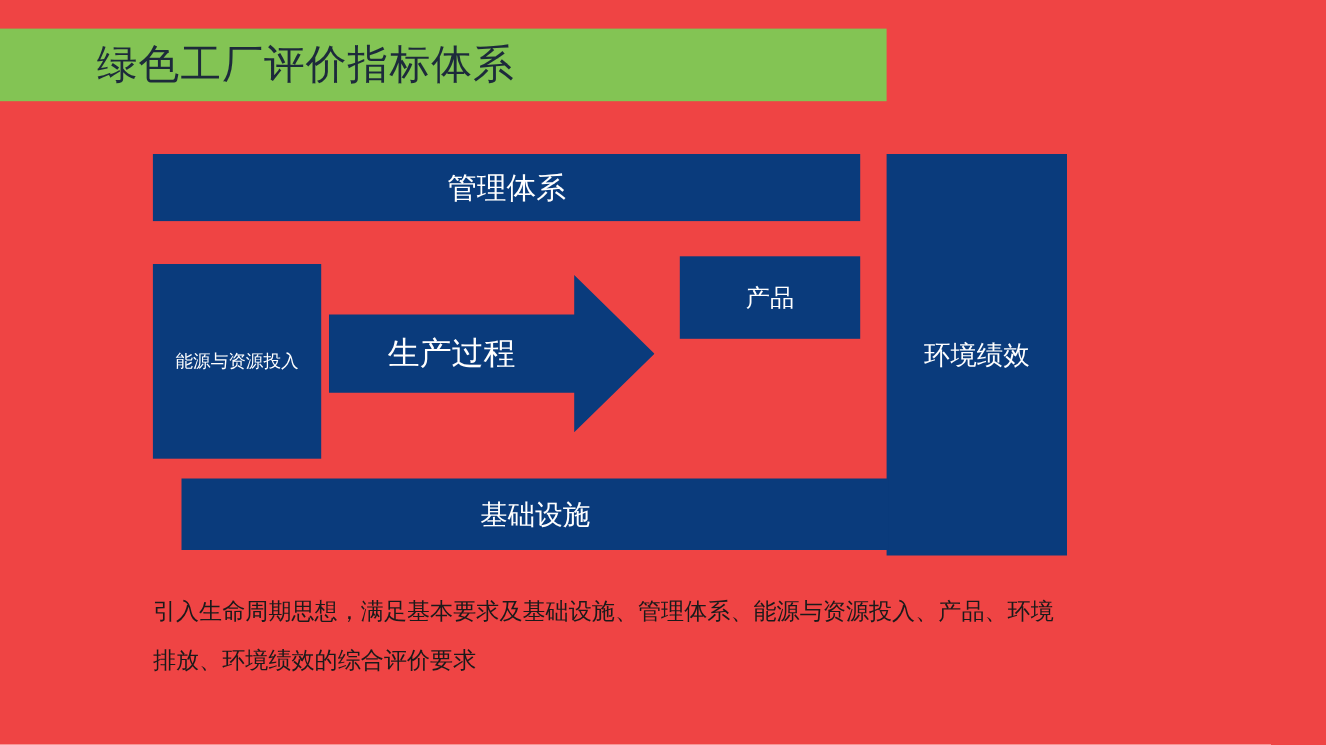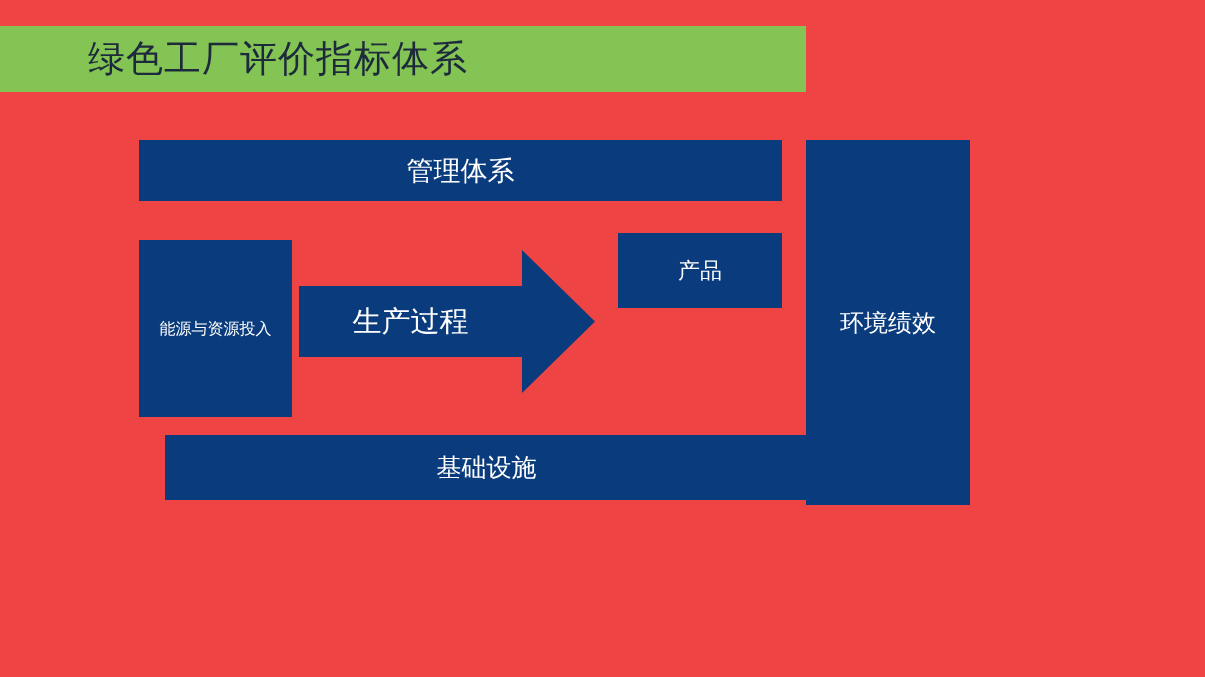--- a/index.html
+++ b/index.html
@@ -170,14 +170,15 @@
 
 
   <div class="blk blk-performance">
     <span>环境绩效</span>
   </div>
 
   <div class="blk blk-infrastructure">
     <span>基础设施</span>
   </div>
 
+  <div class="caption">引入生命周期思想，满足基本要求及基础设施、管理体系、能源与资源投入、产品、环境排放、环境绩效的综合评价要求</div>
 
 </div>
 
 </body></html>

